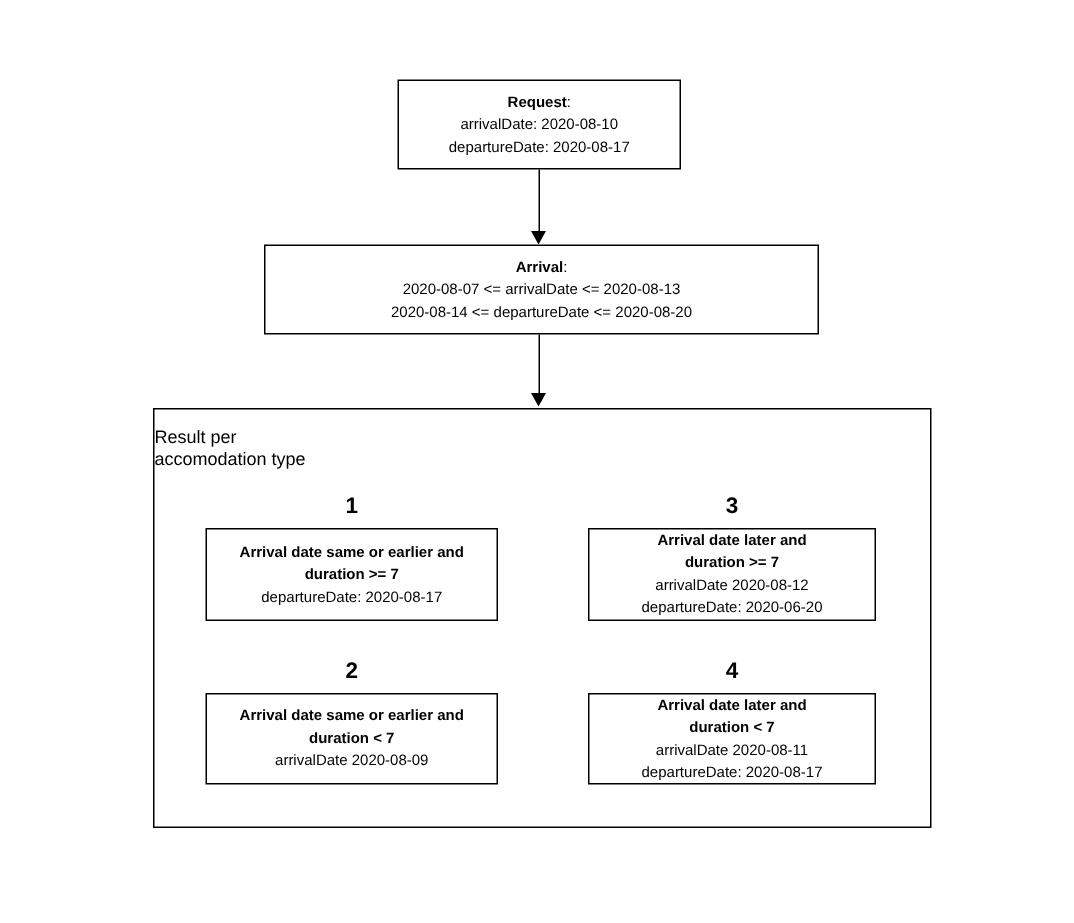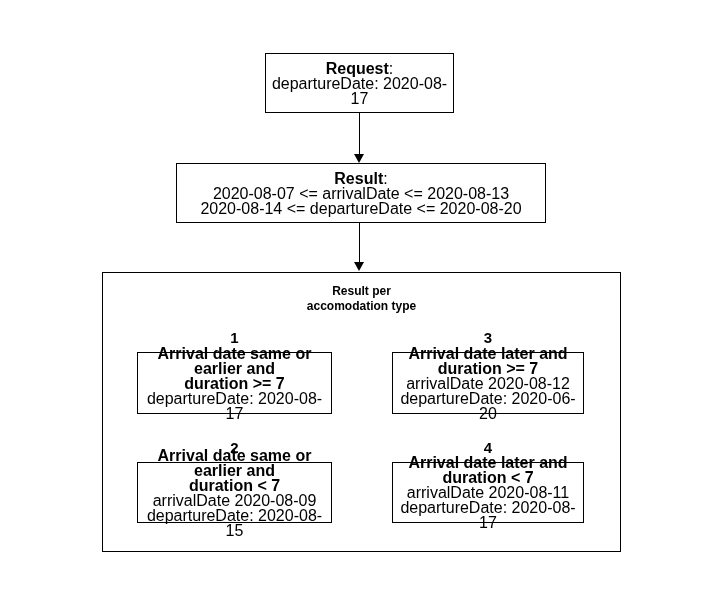--- a/index.html
+++ b/index.html
@@ -14,21 +14,21 @@
     font-family: "Liberation Sans", sans-serif;
     color: #000000;
     overflow: hidden;
   }
   .node {
     position: absolute;
     border: 1px solid #000000;
     background: #ffffff;
     box-sizing: border-box;
     text-align: center;
-    font-size: 16px;
+    font-size: 10px;
     line-height: 15px;
     display: flex;
     flex-direction: column;
     justify-content: center;
   }
   .bold { font-weight: bold; }
   .vline {
     position: absolute;
     width: 1px;
     background: #000000;
@@ -44,49 +44,50 @@
   .container {
     position: absolute;
     border: 1px solid #000000;
     background: #ffffff;
     box-sizing: border-box;
   }
   .container-title {
     position: absolute;
     left: 0;
     right: 0;
-    text-align: center;
+    text-align: left;
     font-size: 12px;
     line-height: 15px;
-    font-weight: bold;
+    font-weight: normal;
   }
   .case-number {
     position: absolute;
     text-align: center;
     font-size: 15px;
     line-height: 18px;
     font-weight: bold;
   }
 </style>
 </head>
 <body>
 
 <div class="node" style="left:265px; top:53px; width:189px; height:60px;">
   <div>
     <span class="bold">Request</span><span>:</span>
   </div>
+  <div>arrivalDate: 2020-08-10</div>
   <div>departureDate: 2020-08-17</div>
 </div>
 
 <div class="vline" style="left:359px; top:113px; height:42px;"></div>
 <div class="arrowhead" style="left:354px; top:154px;"></div>
 
 <div class="node" style="left:176px; top:163px; width:370px; height:60px;">
   <div>
-    <span class="bold">Result</span><span>:</span>
+    <span class="bold">Arrival</span><span>:</span>
   </div>
   <div>2020-08-07 &lt;= arrivalDate &lt;= 2020-08-13</div>
   <div>2020-08-14 &lt;= departureDate &lt;= 2020-08-20</div>
 </div>
 
 <div class="vline" style="left:359px; top:223px; height:40px;"></div>
 <div class="arrowhead" style="left:354px; top:262px;"></div>
 
 <div class="container" style="left:102px; top:272px; width:519px; height:280px;">
   <div class="container-title" style="top:11px;">
@@ -108,21 +109,20 @@
   <div class="bold">duration &gt;= 7</div>
   <div>arrivalDate 2020-08-12</div>
   <div>departureDate: 2020-06-20</div>
 </div>
 
 <div class="case-number" style="left:137px; top:439px; width:195px;">2</div>
 <div class="node" style="left:137px; top:462px; width:195px; height:61px;">
   <div class="bold">Arrival date same or earlier and</div>
   <div class="bold">duration &lt; 7</div>
   <div>arrivalDate 2020-08-09</div>
-  <div>departureDate: 2020-08-15</div>
 </div>
 
 <div class="case-number" style="left:392px; top:439px; width:192px;">4</div>
 <div class="node" style="left:392px; top:462px; width:192px; height:61px;">
   <div class="bold">Arrival date later and</div>
   <div class="bold">duration &lt; 7</div>
   <div>arrivalDate 2020-08-11</div>
   <div>departureDate: 2020-08-17</div>
 </div>
 

